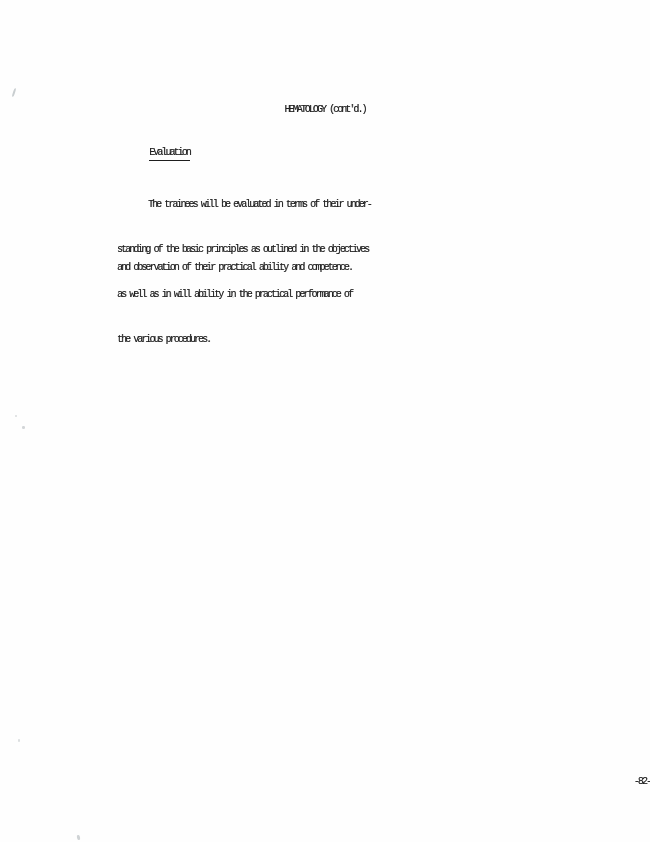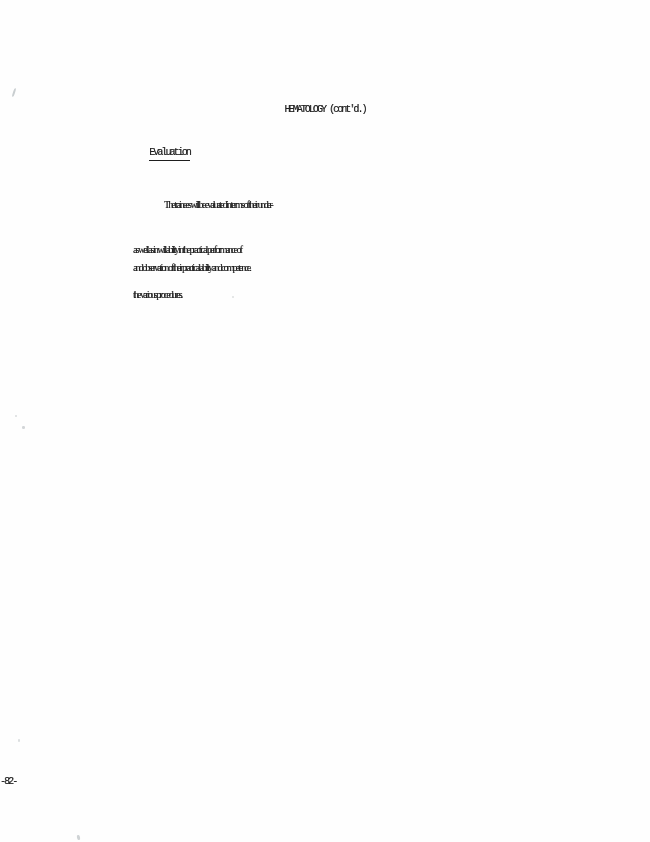--- a/index.html
+++ b/index.html
@@ -35,33 +35,32 @@
     top:130px;
     left:133px;
   }
   .section-heading span{
     display:inline-block;
     border-bottom:1.5px solid var(--ink);
     padding-bottom:0px;
   }
   .para{
     position:absolute;
-    left:133px;
-    font-family:Liberation Serif, serif;
+    left:117px;
   }
   .para-1{top:167px;}
   .para-2{top:230px;}
   .line{height:15px;}
   .line.indent{padding-left:31px;}
   .page-number{
     position:absolute;
     top:774px;
     left:0;
     width:650px;
-    text-align:left;
+    text-align:right;
   }
   
   .speck{position:absolute;border-radius:40%;}
   .speck-1{left:13px;top:88px;width:2px;height:9px;background:#c9ced0;transform:rotate(18deg);}
   .speck-2{left:15px;top:415px;width:2px;height:2px;background:#dcdfe0;}
   .speck-3{left:22px;top:426px;width:3px;height:3px;background:#d3d6d8;}
   .speck-4{left:232px;top:296px;width:2px;height:2px;background:#e0e2e3;}
   .speck-5{left:18px;top:739px;width:2px;height:3px;background:#dcdfe0;}
   .speck-6{left:77px;top:835px;width:3px;height:5px;background:#cfd3d5;transform:rotate(-12deg);}
 </style>
@@ -71,20 +70,21 @@
 <div class="page">
 
   <div class="tw doc-title">HEMATOLOGY (cont'd.)</div>
 
   <div class="tw section-heading">
     <span>Evaluation</span>
   </div>
 
   <div class="tw para para-1">
     <div class="line indent">The trainees will be evaluated in terms of their under-</div>
+    <div class="line">standing of the basic principles as outlined in the objectives</div>
     <div class="line">as well as in will ability in the practical performance of</div>
     <div class="line">the various procedures.</div>
   </div>
 
   <div class="tw para para-2">
     <div class="line">and observation of their practical ability and competence.</div>
   </div>
 
   <div class="tw page-number">-82-</div>
 

